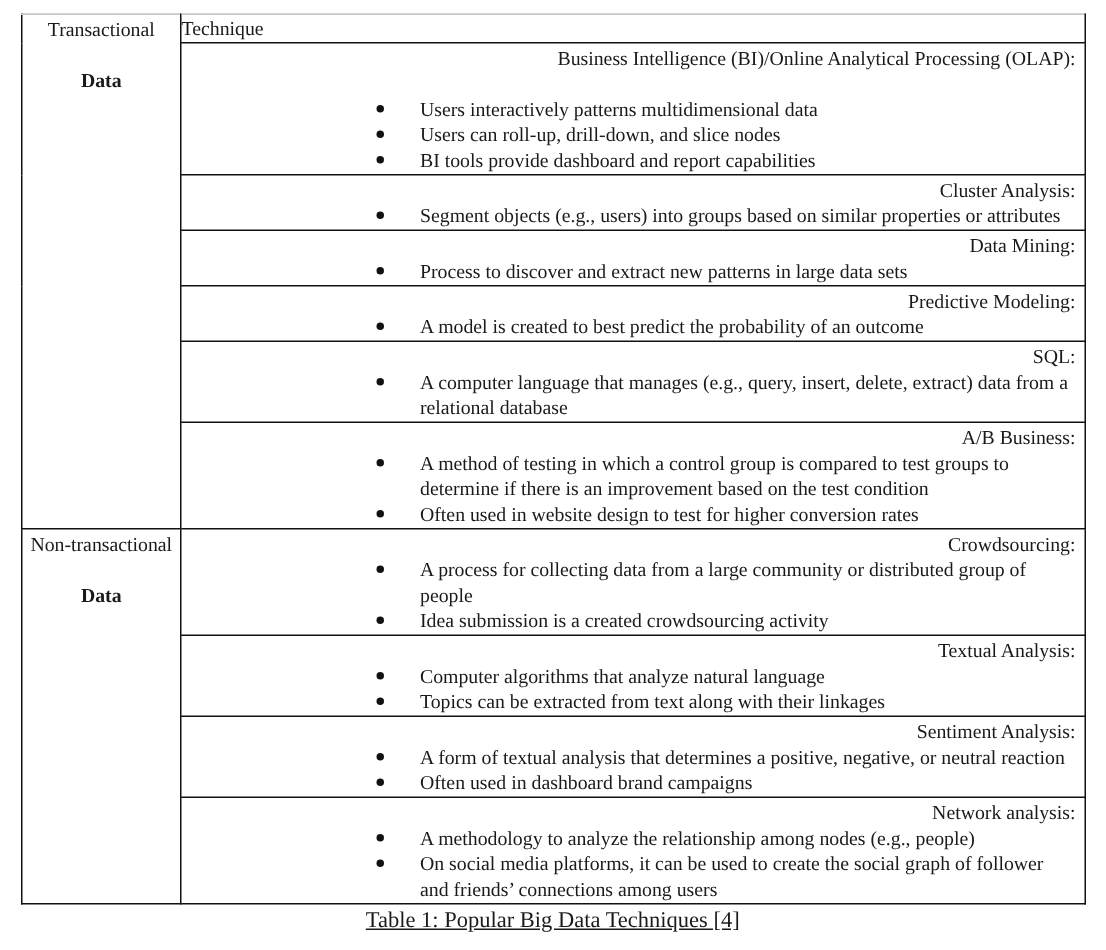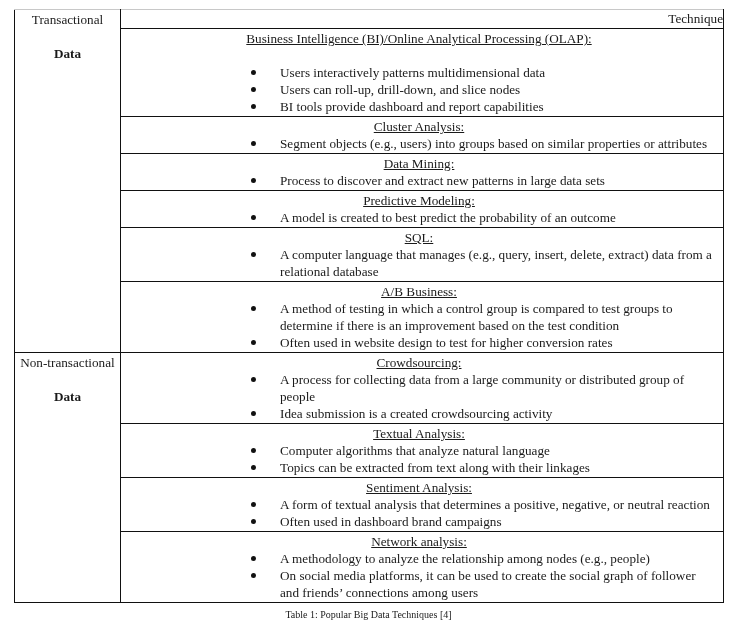--- a/index.html
+++ b/index.html
@@ -49,29 +49,28 @@
     .cat-line1 {
       display: block;
       padding-top: 1px;
     }
     .cat-line2 {
       display: block;
       margin-top: 17px;
       font-weight: bold;
     }
     .header-tech {
-      text-align: right;
+      text-align: left;
       height: 18px;
       line-height: 18px;
     }
     .tech-title {
-      text-align: center;
+      text-align: right;
       display: block;
       padding-top: 1px;
-      text-decoration: underline;
     }
     .tech-title.spaced {
       margin-bottom: 17px;
     }
     ul.bullets {
       list-style: none;
       margin: 0;
       padding: 0 4px 1px 0;
     }
     ul.bullets li {
@@ -98,21 +97,22 @@
     ul.bullets li {
       margin-left: -130px;
       padding-left: 159px;
     }
     .caption {
       position: absolute;
       left: 0;
       width: 737px;
       top: 606px;
       text-align: center;
-      font-size: 10px;
+      font-size: 15px;
+      text-decoration: underline;
     }
   </style>
 </head>
 <body>
 
 <div class="top-rule"></div>
 
 <table class="techniques">
   <colgroup>
     <col class="col-category">

